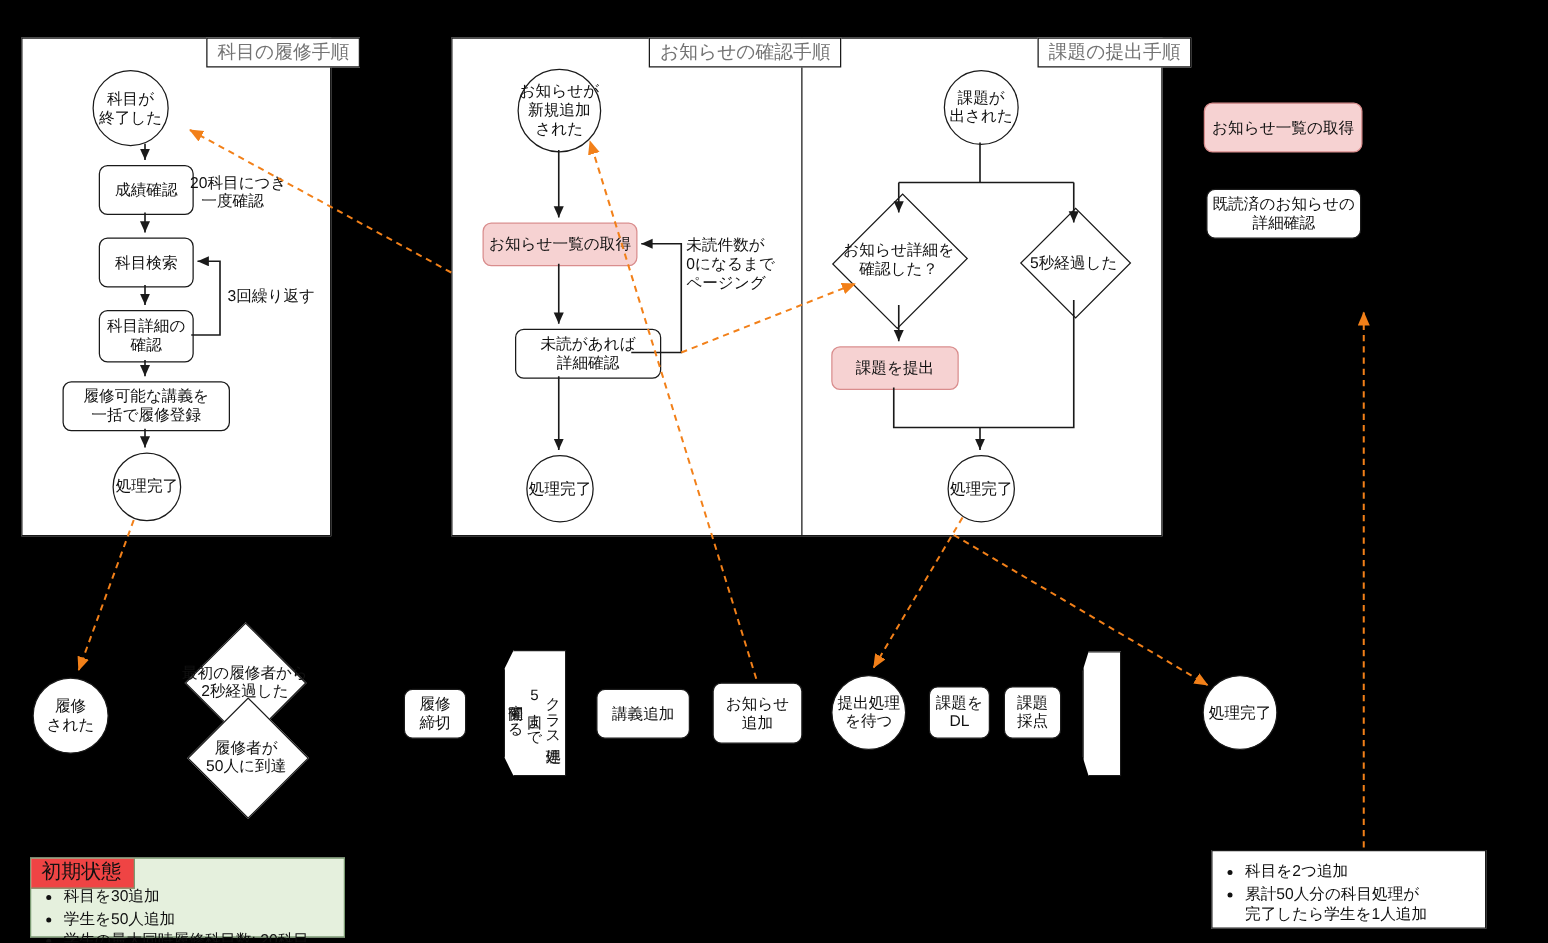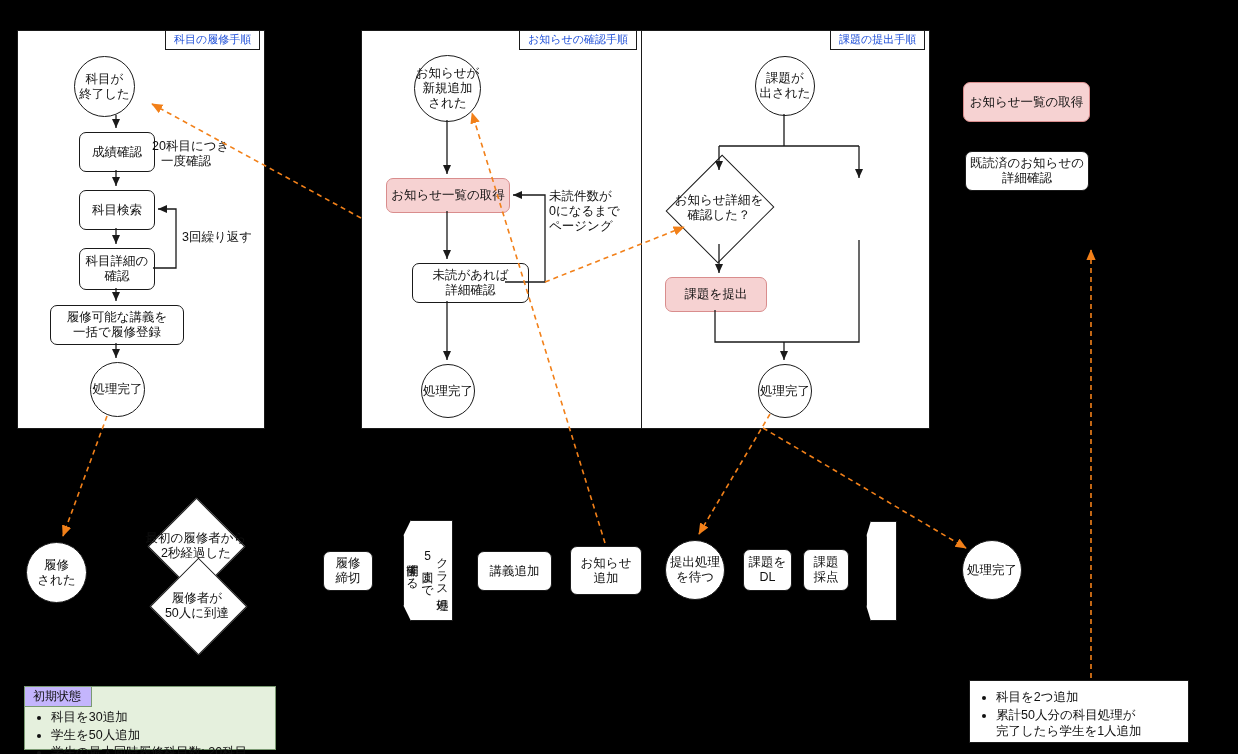--- a/index.html
+++ b/index.html
@@ -3,21 +3,21 @@
 <meta charset="utf-8">
 <style>
   html,body{margin:0;padding:0;background:#000;}
   #root{position:relative;width:1238px;height:754px;background:#000;
         font-family:"Liberation Sans","DejaVu Sans",sans-serif;overflow:hidden;}
   .abs{position:absolute;box-sizing:border-box;}
 
   
   .panel{background:#ffffff;border:1px solid #1a1a1a;}
   .panel-title{position:absolute;background:#ffffff;border:1px solid #1a1a1a;
-    font-size:11px;color:#1d4ed8;padding:3px 8px 4px 8px;white-space:nowrap;
+    font-size:15px;color:#737373;padding:3px 8px 4px 8px;white-space:nowrap;
     line-height:1;}
   .vdiv{position:absolute;background:#1a1a1a;width:1px;}
 
   
   .node{position:absolute;display:flex;align-items:center;justify-content:center;
     text-align:center;color:#111;font-size:12.5px;line-height:1.18;
     background:#ffffff;border:1px solid #1a1a1a;}
   .rrect{border-radius:7px;}
   .circle{border-radius:50%;}
   .pink{background:#f6d2d2;border-color:#d98d8d;}
@@ -30,23 +30,23 @@
   .hexshape{position:absolute;background:#ffffff;border:1px solid #1a1a1a;
     clip-path:polygon(16% 0,100% 0,100% 100%,16% 100%,0 84%,0 16%);}
   .vtext{position:absolute;inset:0;display:flex;align-items:center;
     justify-content:center;}
   .vtext span{writing-mode:vertical-rl;text-orientation:upright;
     font-size:12px;color:#111;line-height:1.25;letter-spacing:0px;
     white-space:pre;text-align:center;}
 
   
   .note{position:absolute;box-sizing:border-box;border:1px solid #7a9a72;}
-  .note-title{position:absolute;top:0;left:0;background:#c4b5fd;
+  .note-title{position:absolute;top:0;left:0;background:#ef4444;
     border-right:1px solid #7a9a72;border-bottom:1px solid #7a9a72;
-    font-size:12px;color:#111;padding:3px 10px 4px 8px;line-height:1;}
+    font-size:16px;color:#111;padding:3px 10px 4px 8px;line-height:1;}
   .note-body{font-size:12.5px;color:#111;line-height:1.32;}
   .note-body ul{margin:0;padding:0 0 0 26px;}
   .note-body li{margin:0 0 1px 0;}
   .plainbox{position:absolute;background:#fff;border:1px solid #1a1a1a;
     box-sizing:border-box;}
   .plainbox .note-body ul{}
 
   
   svg.ovl{position:absolute;left:0;top:0;width:1238px;height:754px;
     pointer-events:none;}
@@ -88,20 +88,24 @@
 
   <div class="node circle" style="left:755px;top:56px;width:58px;height:58px;white-space:pre-line;">課題が
 出された</div>
 
   <div class="diamond-wrap" style="left:660px;top:172px;width:118px;height:72px;">
     <div class="diamond-shape" style="left:23px;top:-3px;width:72px;height:78px;"></div>
     <div class="diamond-txt" style="white-space:pre-line;">お知らせ詳細を
 確認した？</div>
   </div>
 
+  <div class="diamond-wrap" style="left:800px;top:180px;width:118px;height:60px;">
+    <div class="diamond-shape" style="left:29px;top:-1px;width:61px;height:61px;"></div>
+    <div class="diamond-txt" style="white-space:pre-line;">5秒経過した</div>
+  </div>
 
   <div class="node rrect pink" style="left:665px;top:277px;width:100px;height:33px;white-space:pre-line;">課題を提出</div>
   <div class="node circle" style="left:758px;top:364px;width:52px;height:52px;white-space:pre-line;">処理完了</div>
 
   <div class="node rrect pink" style="left:963px;top:82px;width:125px;height:38px;white-space:pre-line;">お知らせ一覧の取得</div>
   <div class="node rrect" style="left:965px;top:151px;width:122px;height:38px;white-space:pre-line;">既読済のお知らせの
 詳細確認</div>
 
   <div class="node circle" style="left:26px;top:542px;width:59px;height:59px;white-space:pre-line;">履修
 された</div>

